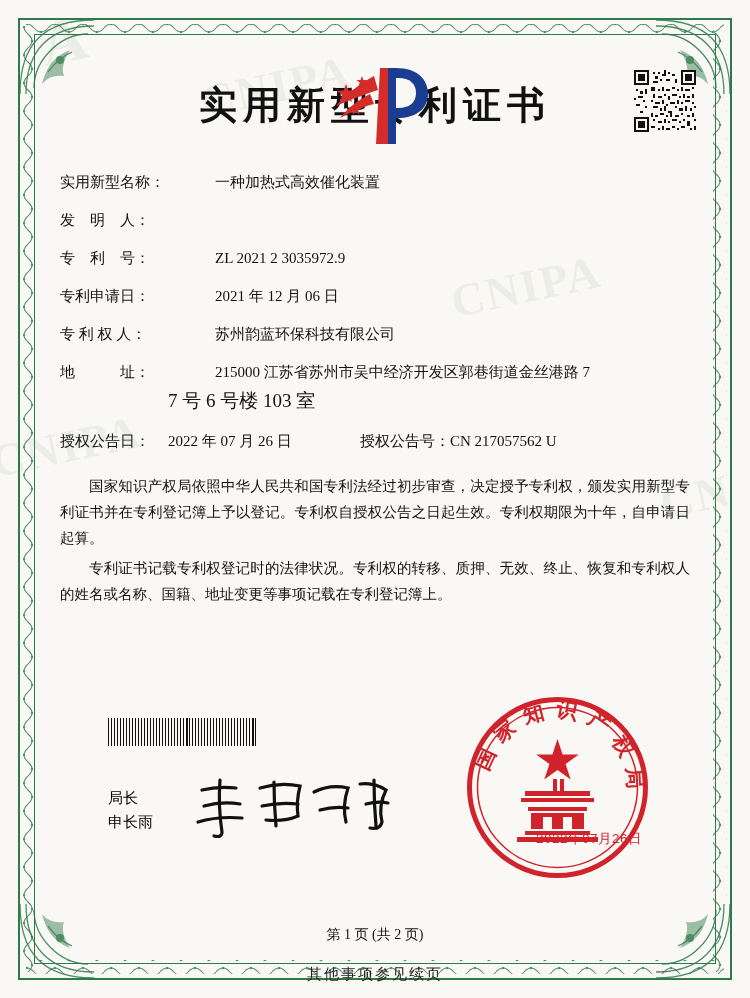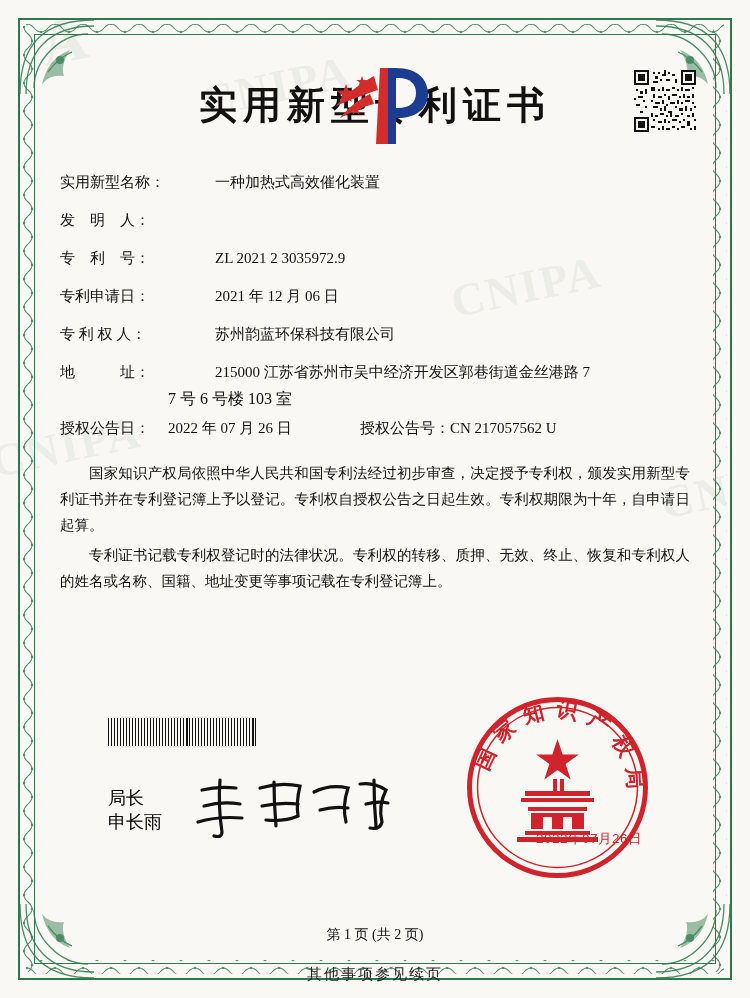--- a/index.html
+++ b/index.html
@@ -82,22 +82,22 @@
   .flabel{
     width:108px;
     flex:0 0 108px;
     letter-spacing:0px;
     white-space:nowrap;
   }
   .fvalue{flex:1;}
   .addr-second{
     margin-left:108px;
     margin-top:-12px;
-    margin-bottom:14px;
-    font-size:16px;
+    margin-bottom:24px;
+    font-size:19px;
   }
   .grant-row{display:flex;align-items:flex-start;margin-bottom:8px;font-size:15px;}
   .grant-left{width:300px;flex:0 0 300px;display:flex;}
   .para{
     margin-top:24px;
     font-size:14.5px;
     line-height:26px;
     color:#111;
     text-align:justify;
     text-indent:2em;
@@ -110,21 +110,21 @@
     background:
       repeating-linear-gradient(90deg,
         #111 0px,#111 1.5px,
         transparent 1.5px,transparent 3px,
         #111 3px,#111 4px,
         transparent 4px,transparent 6.5px,
         #111 6.5px,#111 7.5px,
         transparent 7.5px,transparent 9px);
   }
   .signature-block{
-    position:absolute;left:48px;bottom:118px;font-size:18px;line-height:24px;
+    position:absolute;left:48px;bottom:118px;font-size:15px;line-height:24px;
   }
   .sign-img{
     position:absolute;left:130px;bottom:112px;
     width:220px;height:64px;
   }
   .seal{
     position:absolute;right:40px;bottom:72px;
     width:185px;height:185px;
   }
   .seal-date{

